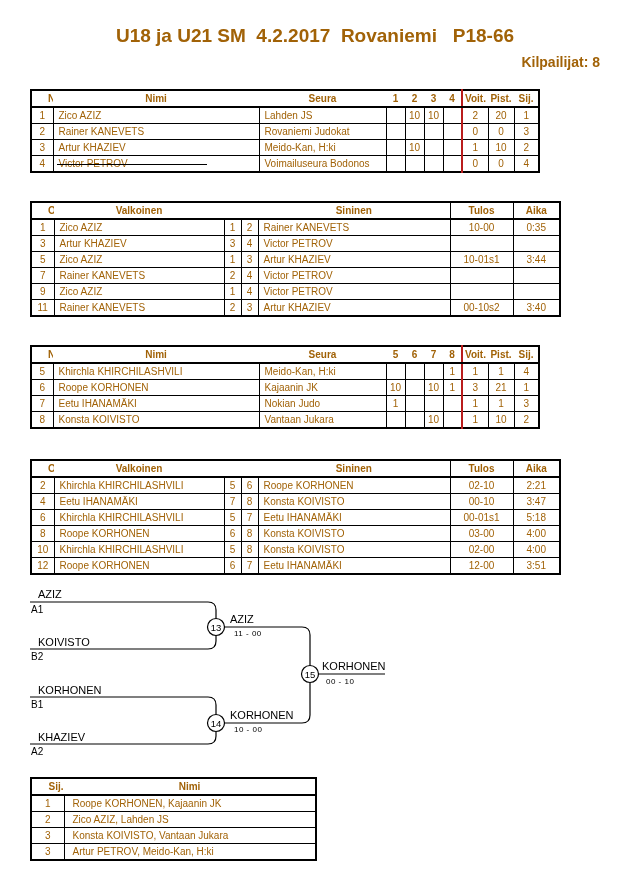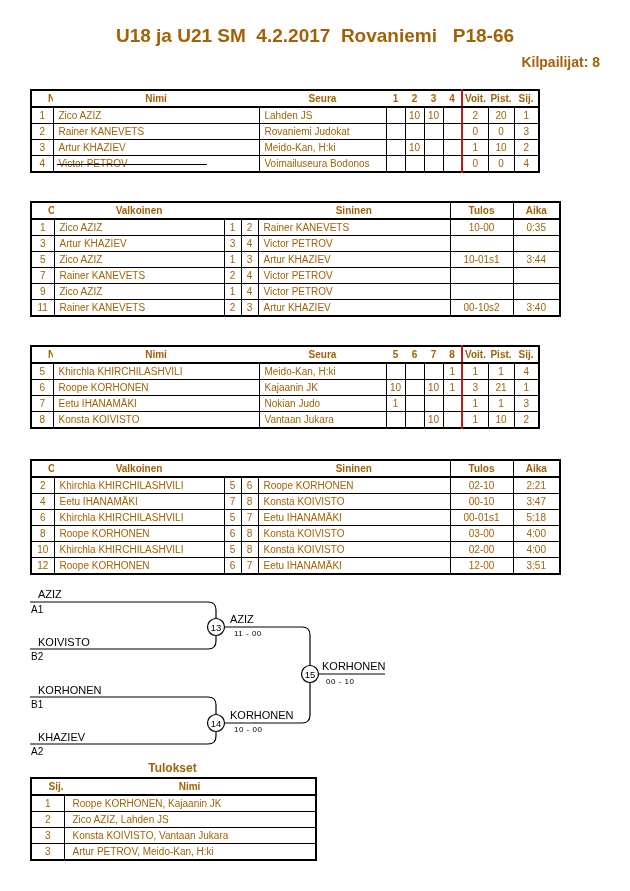--- a/index.html
+++ b/index.html
@@ -425,21 +425,20 @@
     <text class="b-seed" x="31" y="128">B1</text>
     <text class="b-name" x="38" y="161">KHAZIEV</text>
     <text class="b-seed" x="31" y="175">A2</text>
     <text class="b-name" x="230" y="139">KORHONEN</text>
     <text class="b-score" x="234" y="152">10 - 00</text>
 
     <text class="b-name" x="322" y="90">KORHONEN</text>
     <text class="b-score" x="326" y="104">00 - 10</text>
   </svg>
 
-  <div class="sec-title w-tul" style="top:761px">Tulokset</div>
   <table class="t-table" style="top:777px">
     <colgroup>
         <col style="width:33px">
         <col style="width:252px">
       </colgroup>
     <thead>
         <tr>
       <th style="text-align:center">Sij.</th>
       <th>Nimi</th>
     </tr>

